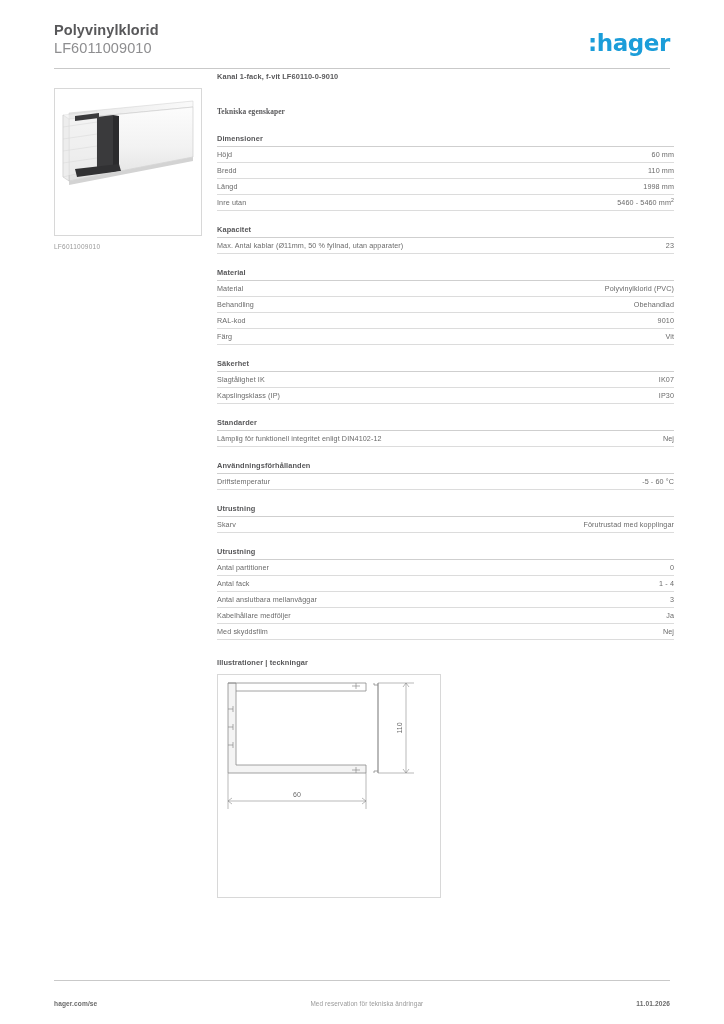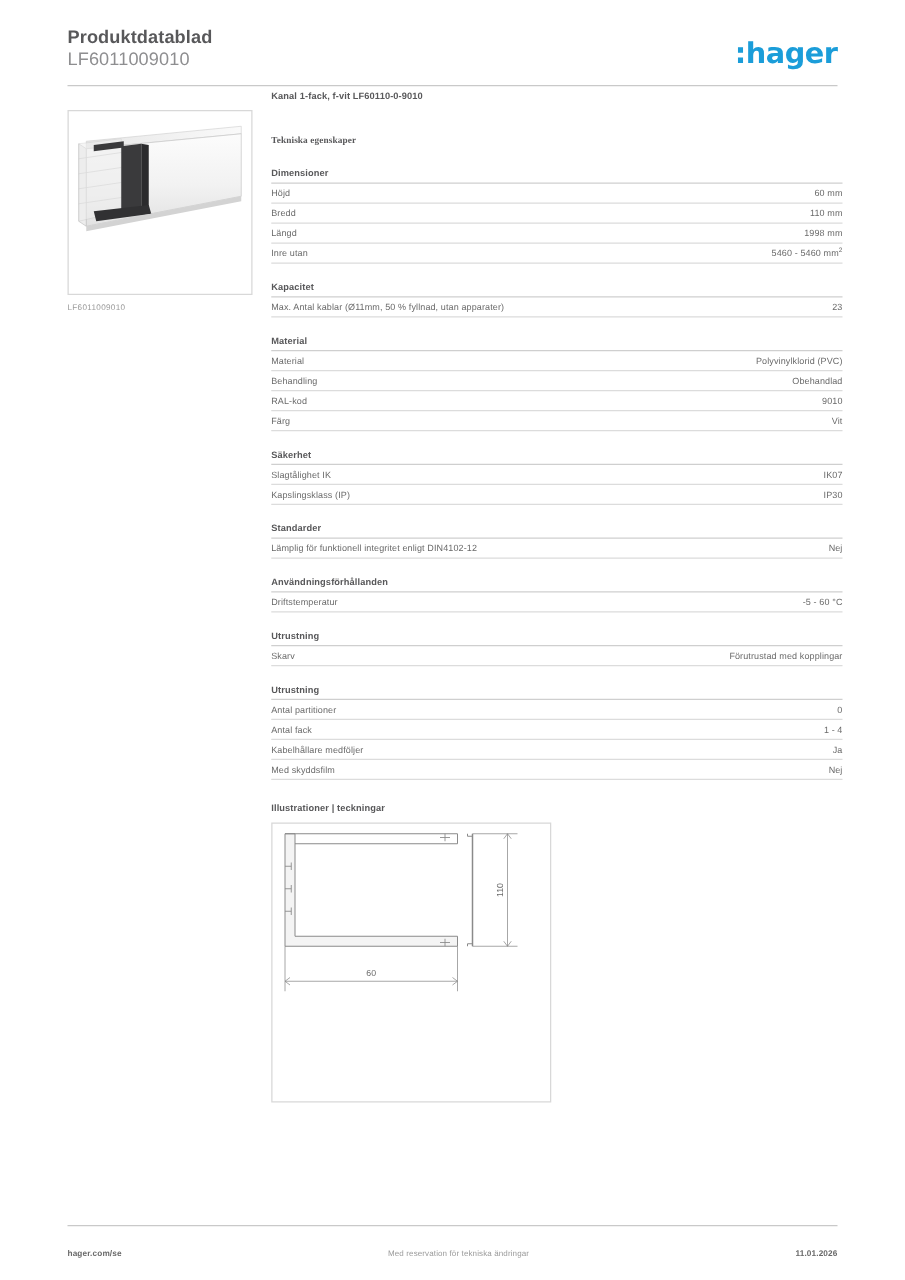--- a/index.html
+++ b/index.html
@@ -87,21 +87,21 @@
   .f-left{font-size:6.6px;font-weight:bold;color:#6a6a6a;letter-spacing:.1px;flex:0 0 auto;}
   .f-mid{flex:1 1 auto;text-align:center;font-size:6.4px;color:#9a9a9a;letter-spacing:.1px;}
   .f-right{font-size:6.6px;font-weight:bold;color:#6a6a6a;letter-spacing:.1px;flex:0 0 auto;}
 </style>
 </head>
 <body>
 
 <div class="page">
 
   <div class="header">
-    <div class="doc-title">Produktdatablad</div>
+    <div class="doc-title">Polyvinylklorid</div>
     <div class="doc-sub">LF6011009010</div>
     <div class="logo" style="color: rgb(27, 157, 217);">:hager</div>
   </div>
   <div class="header-rule"></div>
 
   <div class="prod-figure">
     <div class="prod-box">
       <svg class="prod-svg" width="146" height="146" viewBox="0 0 146 146">
         <defs>
           <linearGradient id="faceG" x1="0" y1="0" x2="0" y2="1">
@@ -233,20 +233,24 @@
           <div class="section-title">Utrustning</div>
           <div class="row">
             <div class="lbl">Antal partitioner</div>
             <div class="val">0</div>
           </div>
           <div class="row">
             <div class="lbl">Antal fack</div>
             <div class="val">1 - 4</div>
           </div>
           <div class="row">
+            <div class="lbl">Antal anslutbara mellanväggar</div>
+            <div class="val">3</div>
+          </div>
+          <div class="row">
             <div class="lbl">Kabelhållare medföljer</div>
             <div class="val">Ja</div>
           </div>
           <div class="row">
             <div class="lbl">Med skyddsfilm</div>
             <div class="val">Nej</div>
           </div>
         </div>
       </div>
 

